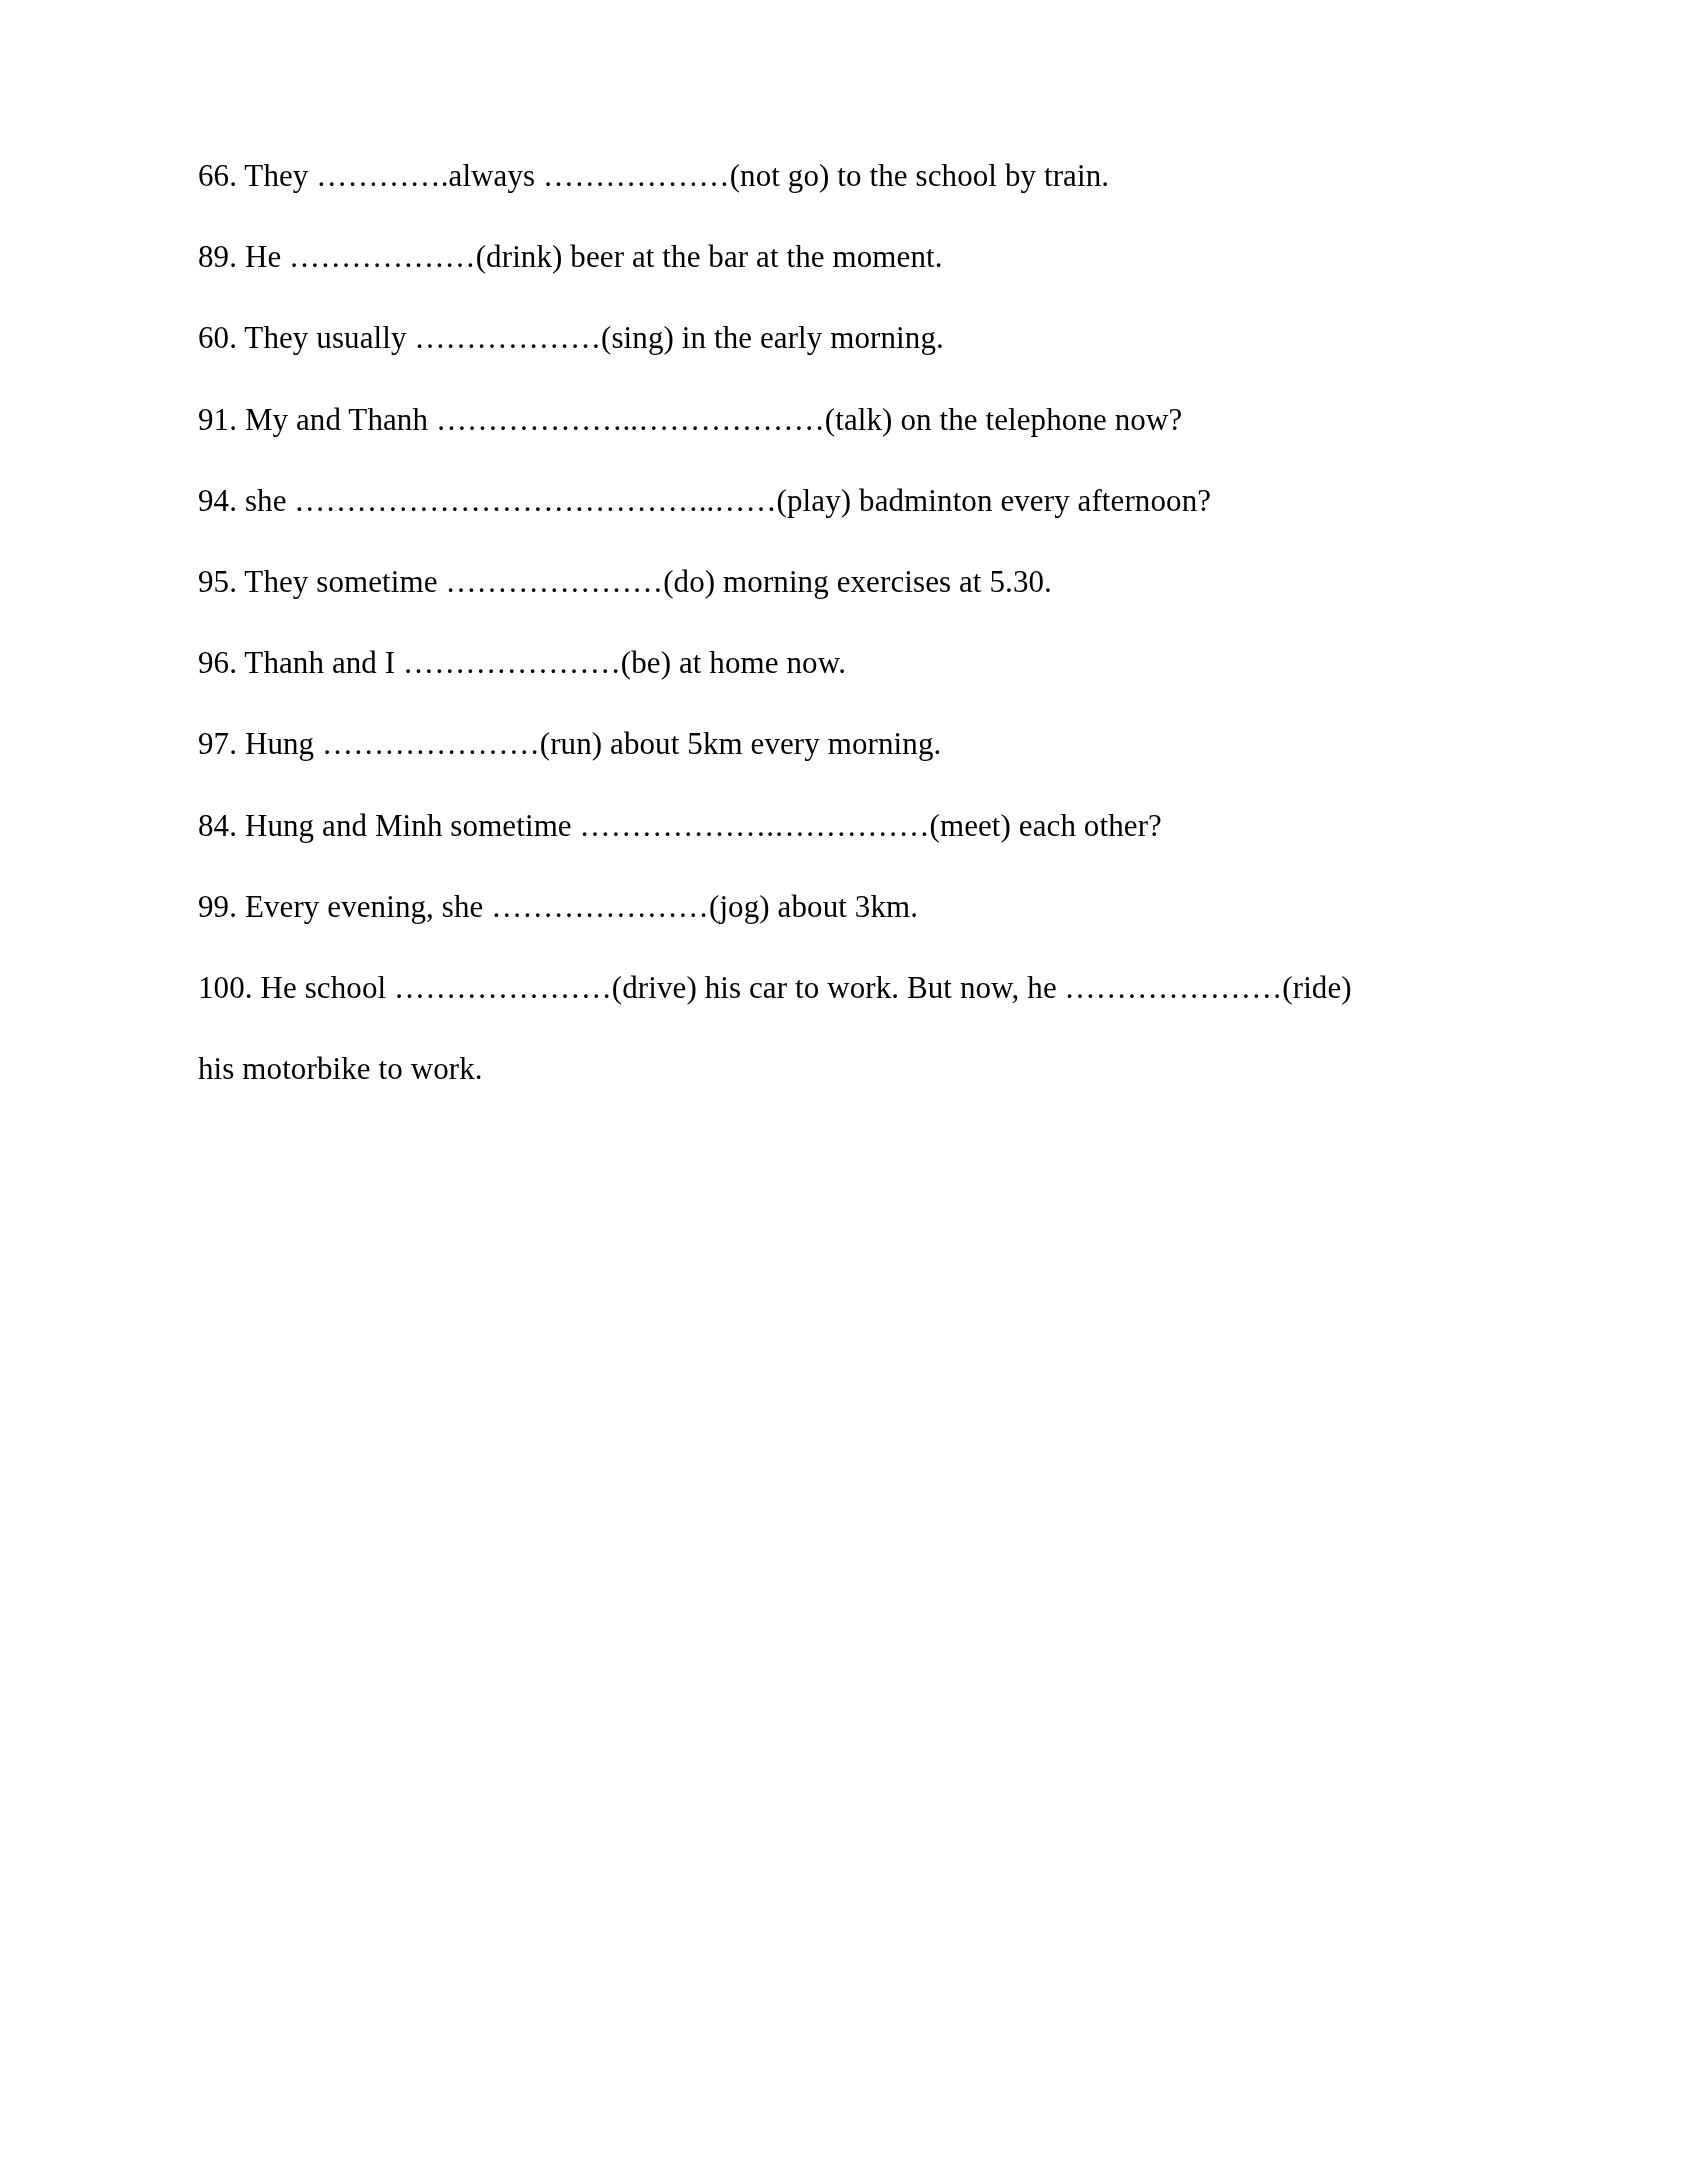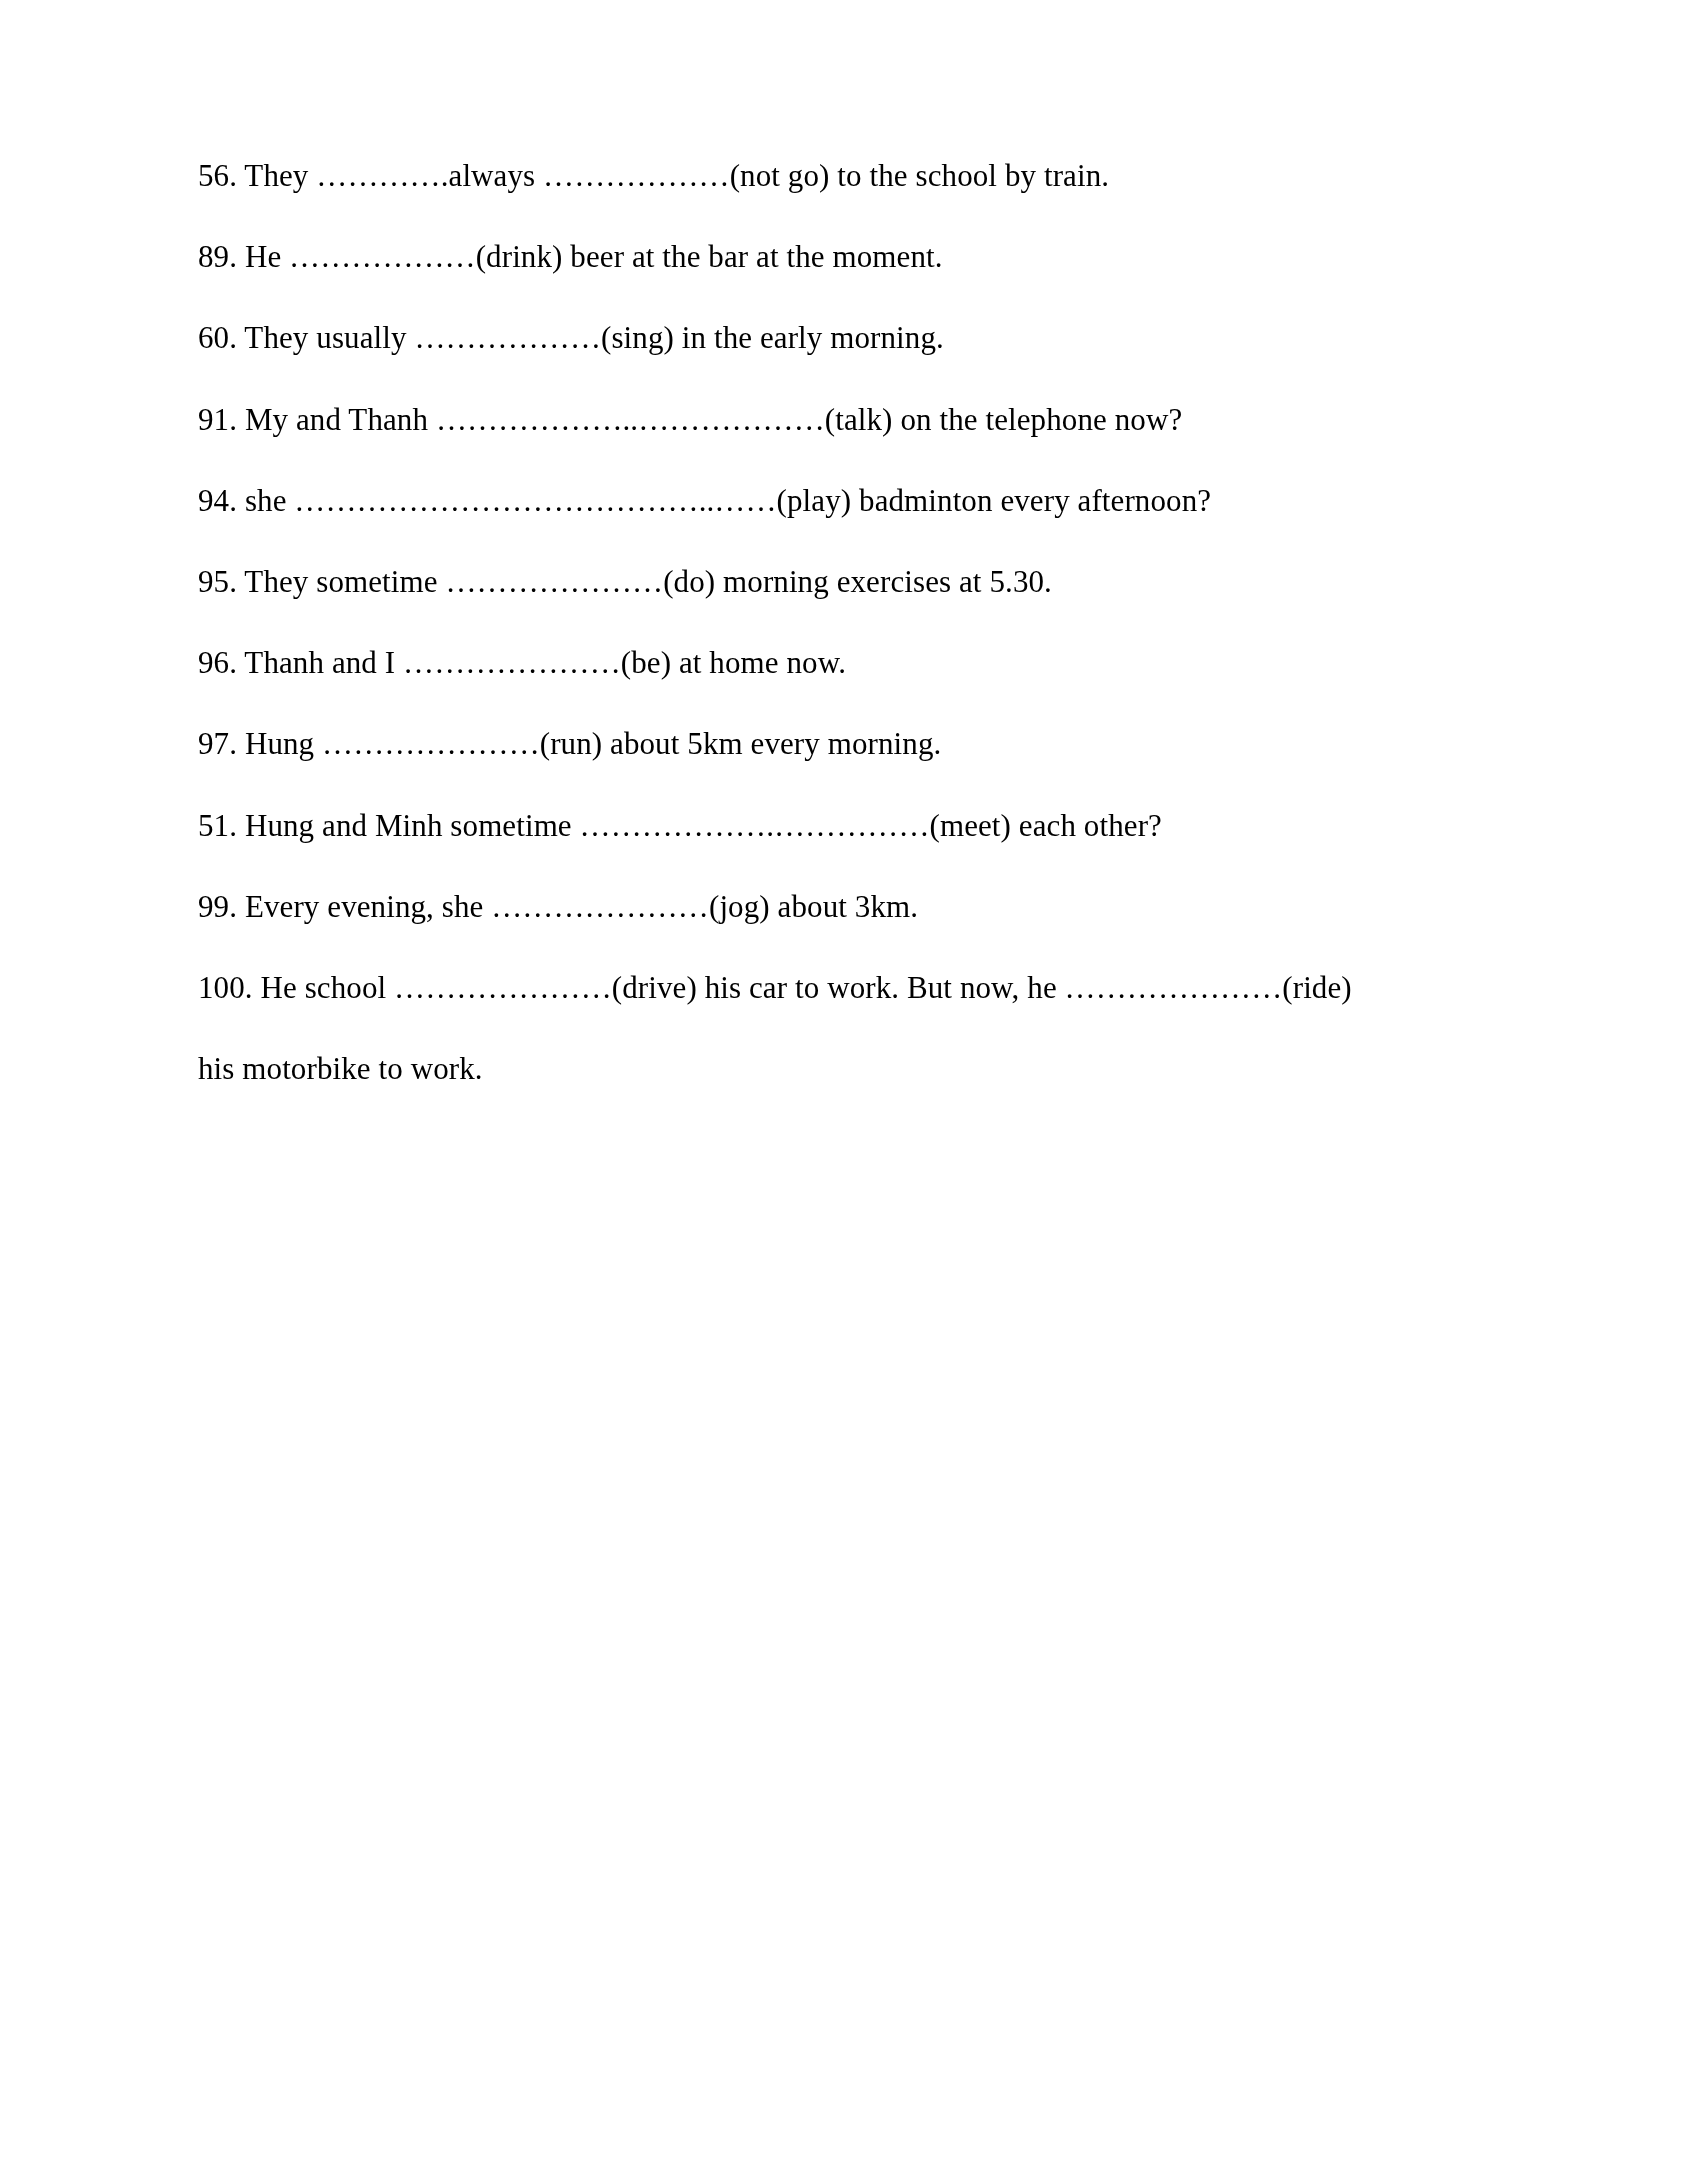--- a/index.html
+++ b/index.html
@@ -26,26 +26,26 @@
     line-height: 1.2;
     margin: 0 0 44px 0;
     white-space: pre-wrap;
     letter-spacing: 0.1px;
   }
 </style>
 </head>
 <body>
 
 <div class="page">
-  <p class="exercise-line">56. They ………….always ………………(not go) to the school by train.</p>
+  <p class="exercise-line">66. They ………….always ………………(not go) to the school by train.</p>
   <p class="exercise-line">89. He ………………(drink) beer at the bar at the moment.</p>
   <p class="exercise-line">60. They usually ………………(sing) in the early morning.</p>
   <p class="exercise-line">91. My and Thanh ………………..………………(talk) on the telephone now?</p>
   <p class="exercise-line">94. she …………………………………..……(play) badminton every afternoon?</p>
   <p class="exercise-line">95. They sometime …………………(do) morning exercises at 5.30.</p>
   <p class="exercise-line">96. Thanh and I …………………(be) at home now.</p>
   <p class="exercise-line">97. Hung …………………(run) about 5km every morning.</p>
-  <p class="exercise-line">51. Hung and Minh sometime ……………….……………(meet) each other?</p>
+  <p class="exercise-line">84. Hung and Minh sometime ……………….……………(meet) each other?</p>
   <p class="exercise-line">99. Every evening, she …………………(jog) about 3km.</p>
   <p class="exercise-line">100. He school …………………(drive) his car to work. But now, he …………………(ride)</p>
   <p class="exercise-line">his motorbike to work.</p>
 </div>
 
 
 </body></html>

